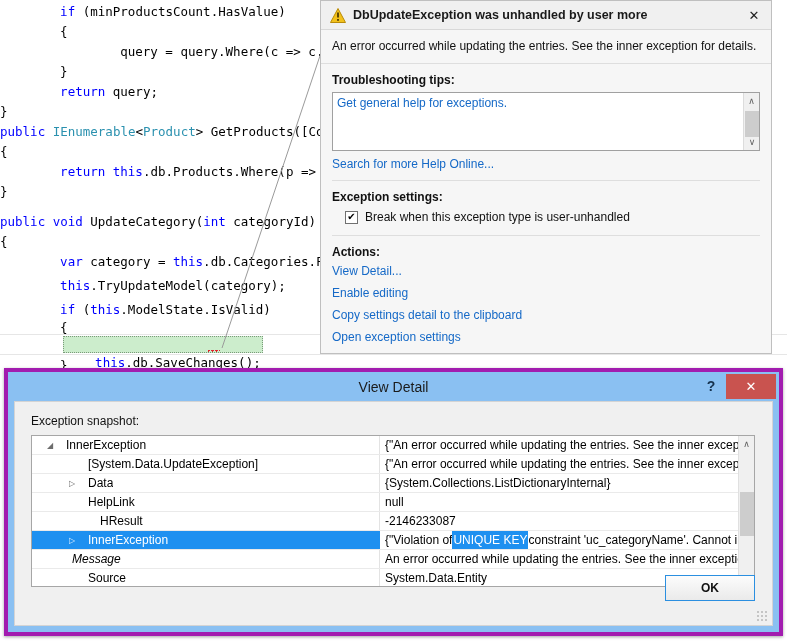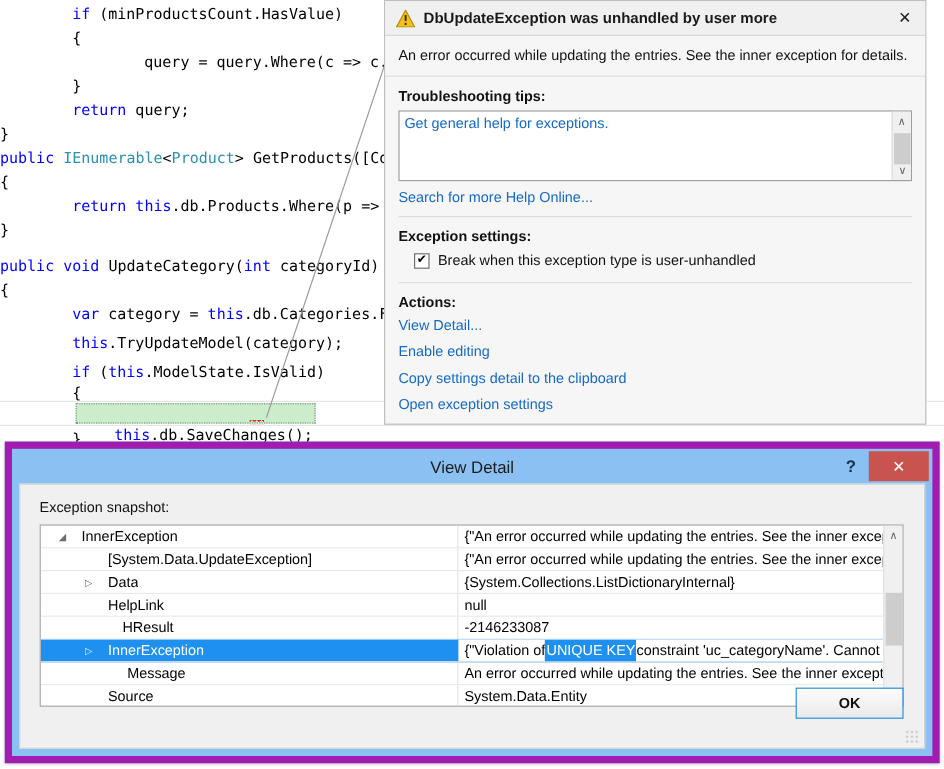--- a/index.html
+++ b/index.html
@@ -101,21 +101,21 @@
     font-size:10px;line-height:1;color:#000;box-sizing:border-box;flex:0 0 auto;
   }
   .chk-label{font-size:12px;color:#111;}
   .action-link{
     display:block;color:#1569c7;font-size:12px;margin-top:8px;text-decoration:none;
   }
 
   
   #view-detail{
     position:absolute;left:4px;top:368px;width:779px;height:268px;
-    background:#8ac0f2;border:6px solid #a21caf;box-sizing:border-box;
+    background:#8ac0f2;border:4px solid #a21caf;box-sizing:border-box;
     box-shadow:0 1px 3px rgba(0,0,0,.35);
   }
   .vd-title{
     position:relative;height:29px;display:flex;align-items:center;
   }
   .vd-title-text{
     position:absolute;left:0;right:0;text-align:center;
     font-size:14px;color:#1b1b1b;
   }
   .vd-help{
@@ -320,21 +320,21 @@
               <div class="expander">▷</div>
               <span class="nm" style="margin-left: 8px;">InnerException</span>
             </div>
             <div class="cell-val">
               <span>{"Violation of </span>
               <span class="hl-uk">UNIQUE KEY</span>
               <span> constraint 'uc_categoryName'. Cannot ins</span>
             </div>
           </div>
           <div class="row">
-            <div class="cell-name" style="padding-left: 48px;">
+            <div class="cell-name" style="padding-left: 16px; font-style: italic;">
               <div class="expander"></div>
               <span class="nm" style="margin-left: 8px;">Message</span>
             </div>
             <div class="cell-val">An error occurred while updating the entries. See the inner exception</div>
           </div>
           <div class="row">
             <div class="cell-name" style="padding-left: 32px;">
               <div class="expander"></div>
               <span class="nm" style="margin-left: 8px;">Source</span>
             </div>

